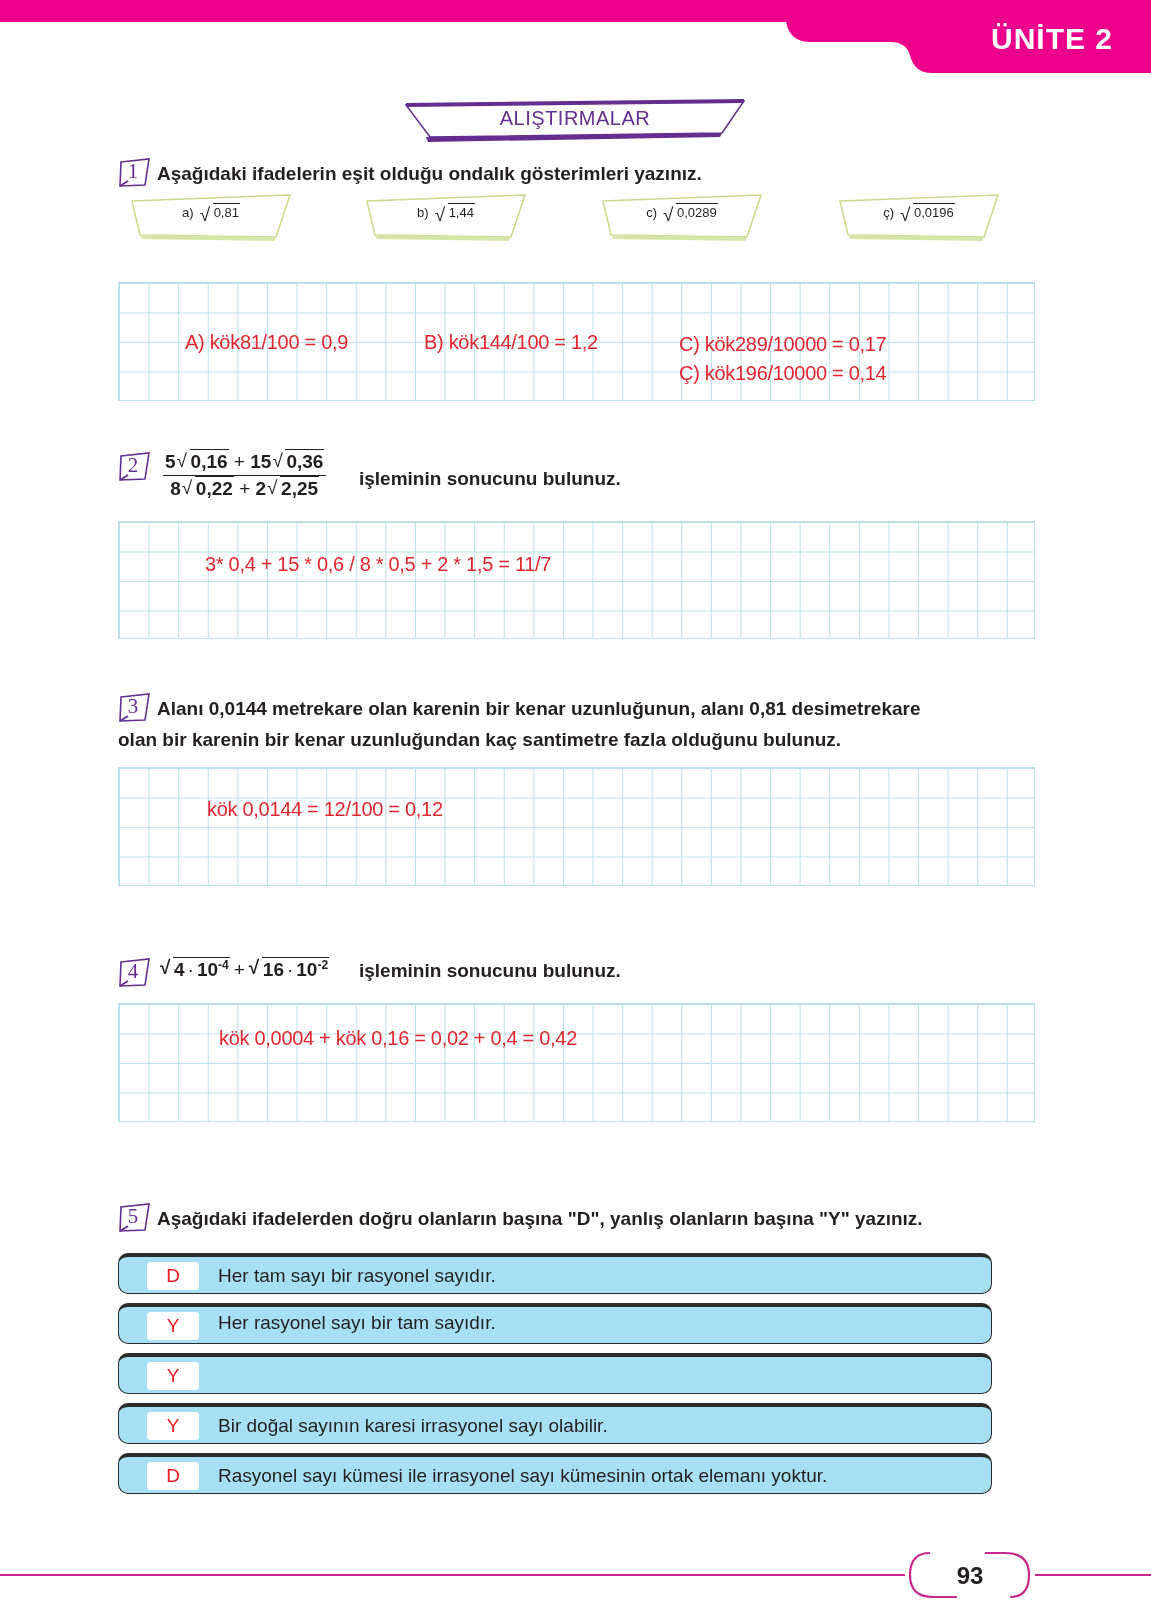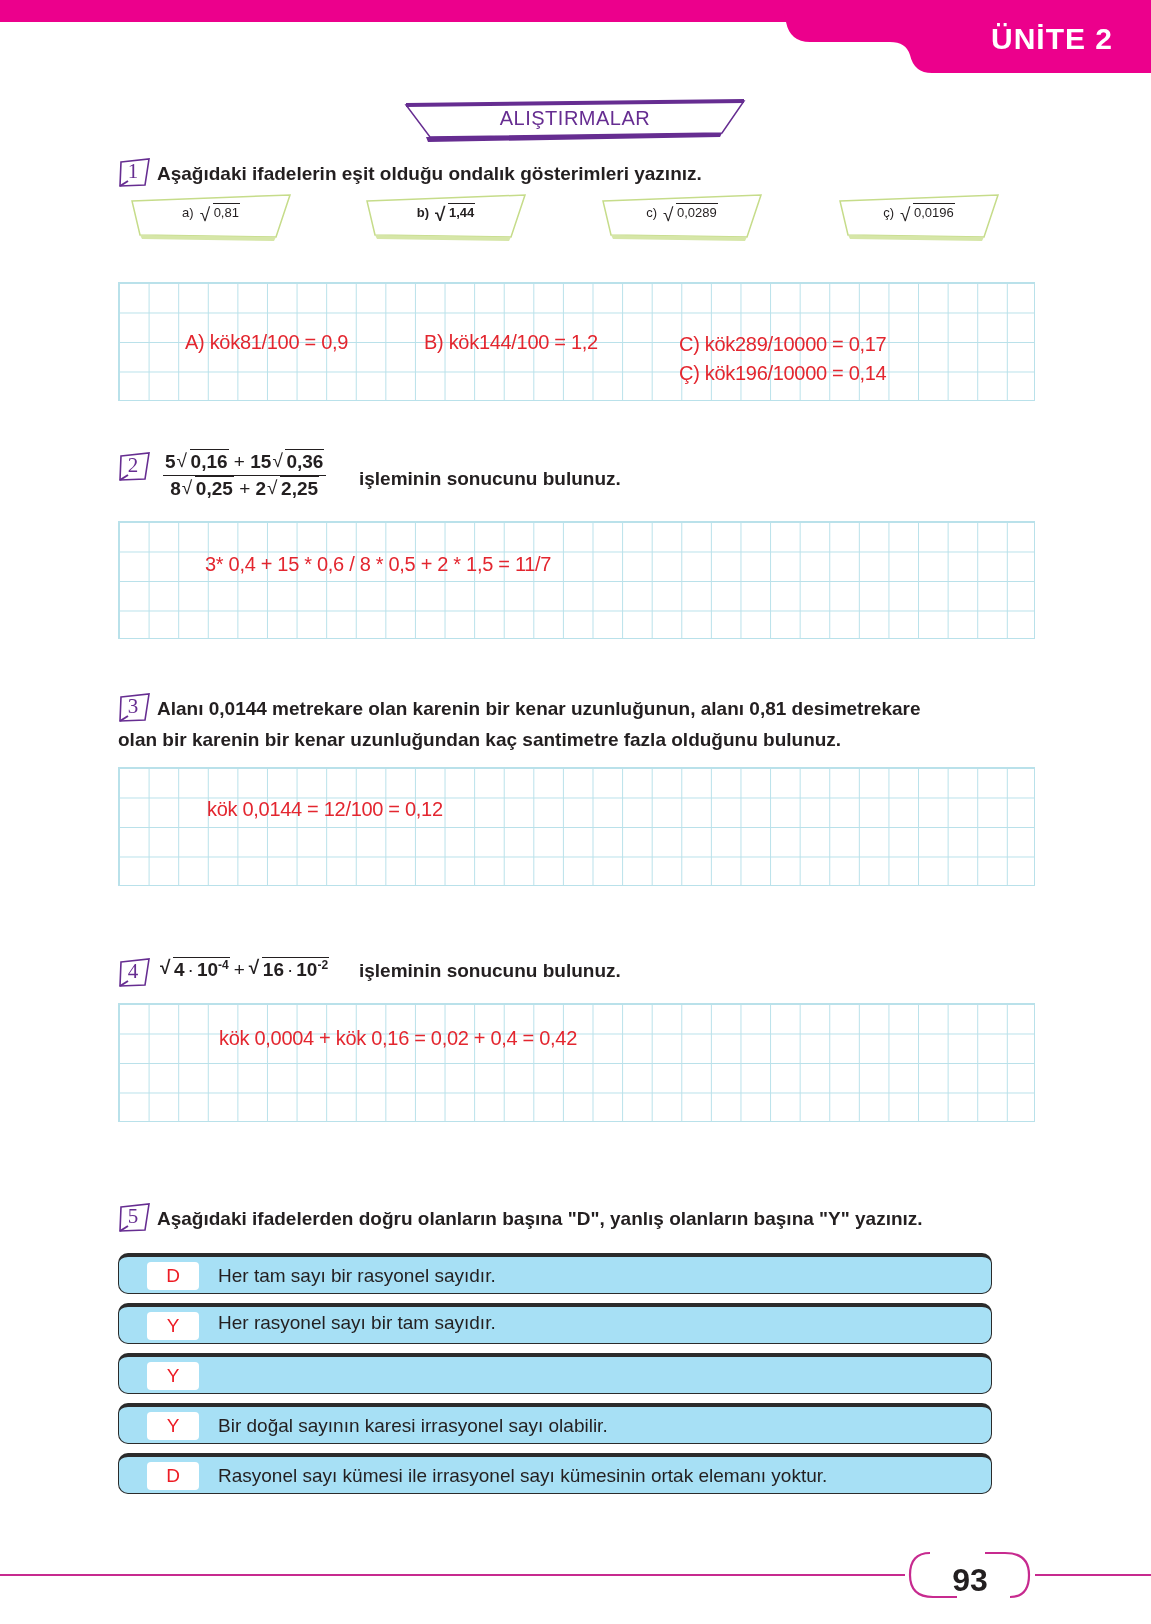--- a/index.html
+++ b/index.html
@@ -45,21 +45,21 @@
   .q4expr sup { font-size: 12px; }
   .q4expr .op { font-weight: normal; margin: 0 4px; }
 
   .tf-row { position: absolute; left: 118px; width: 874px; height: 41px; background: #a7e0f5; border: 1.5px solid #2b2b2b; border-top-width: 4px; border-radius: 10px; }
   .tf-box { position: absolute; left: 28px; top: 5px; width: 52px; height: 28px; background: #ffffff; border-radius: 4px; color: #ed1c24; font-size: 19px; text-align: center; line-height: 28px; }
   .tf-text { position: absolute; left: 99px; top: 8px; font-size: 19px; color: #231f20; white-space: nowrap; }
 
   .footer-line { position: absolute; left: 0; top: 1574px; width: 1151px; height: 2px; background: #c72a8f; }
   .page-num-wrap { position: absolute; left: 905px; top: 1550px; width: 130px; height: 50px; background: #fff; }
   .page-num-wrap svg { position: absolute; left: 0; top: 0; }
-  .page-num { position: absolute; left: 0; right: 0; top: 12px; text-align: center; font-size: 32px; font-weight: bold; color: #231f20; }
+  .page-num { position: absolute; left: 0; right: 0; top: 12px; text-align: center; font-size: 24px; font-weight: bold; color: #231f20; }
 </style>
 </head>
 <body>
 
 <div class="top-bar"></div>
 <div class="unit-tab">
   <svg width="369" height="73" viewBox="0 0 369 73">
     <path d="M0 0 L369 0 L369 73 L150 73 Q132 73 128 55 Q124 42 108 42 L28 42 Q8 42 4 22 L0 0 Z" fill="#ec008c"></path>
   </svg>
   <div class="unit-label">ÜNİTE 2</div>
@@ -83,21 +83,21 @@
 </div>
 <div class="qtext" style="left:157px; top:163px;">Aşağıdaki ifadelerin eşit olduğu ondalık gösterimleri yazınız.</div>
 
 <div class="choice" style="left:130px; top:193px; width:162px;">
   <svg width="162" height="50" viewBox="0 0 162 50">
       <path d="M2 8 L160 2 L146 44 L10 42 Z" fill="#fff" stroke="#c6dc8a" stroke-width="1.5"></path>
       <path d="M10 42 L146 44 L144 48 L12 46 Z" fill="#d6e6a8"></path>
     </svg>
   <div class="ctext"><span>a)</span><span class="rad"><span class="rbody">0,81</span></span></div>
 </div>
-<div class="choice" style="left:365px; top:193px; width:162px;font-weight:bold;">
+<div class="choice" style="left:365px; top:193px; width:162px;">
   <svg width="162" height="50" viewBox="0 0 162 50">
       <path d="M2 8 L160 2 L146 44 L10 42 Z" fill="#fff" stroke="#c6dc8a" stroke-width="1.5"></path>
       <path d="M10 42 L146 44 L144 48 L12 46 Z" fill="#d6e6a8"></path>
     </svg>
   <div class="ctext"><span>b)</span><span class="rad"><span class="rbody">1,44</span></span></div>
 </div>
 <div class="choice" style="left:601px; top:193px; width:162px;">
   <svg width="162" height="50" viewBox="0 0 162 50">
       <path d="M2 8 L160 2 L146 44 L10 42 Z" fill="#fff" stroke="#c6dc8a" stroke-width="1.5"></path>
       <path d="M10 42 L146 44 L144 48 L12 46 Z" fill="#d6e6a8"></path>
@@ -125,21 +125,21 @@
     </svg>
   <span>2</span>
 </div>
 <div class="frac">
   <div class="num">
     <span>5</span><span class="rad" style="margin-left:1px;"><span class="rbody">0,16</span></span>
     <span style="font-weight:normal;">+</span>
     <span>15</span><span class="rad" style="margin-left:1px;"><span class="rbody">0,36</span></span>
   </div>
   <div class="den">
-    <span>8</span><span class="rad" style="margin-left:1px;"><span class="rbody">0,25</span></span>
+    <span>8</span><span class="rad" style="margin-left:1px;"><span class="rbody">0,22</span></span>
     <span style="font-weight:normal;">+</span>
     <span>2</span><span class="rad" style="margin-left:1px;"><span class="rbody">2,25</span></span>
   </div>
 </div>
 <div class="qtext" style="left:359px; top:468px;">işleminin sonucunu bulunuz.</div>
 
 <div class="grid" style="top:521px; height:118px;"></div>
 <div class="answer" style="left:205px; top:553px;">3* 0,4 + 15 * 0,6 / 8 * 0,5 + 2 * 1,5 = 11/7</div>
 
 <div class="qnum" style="left:118px; top:693px;">

